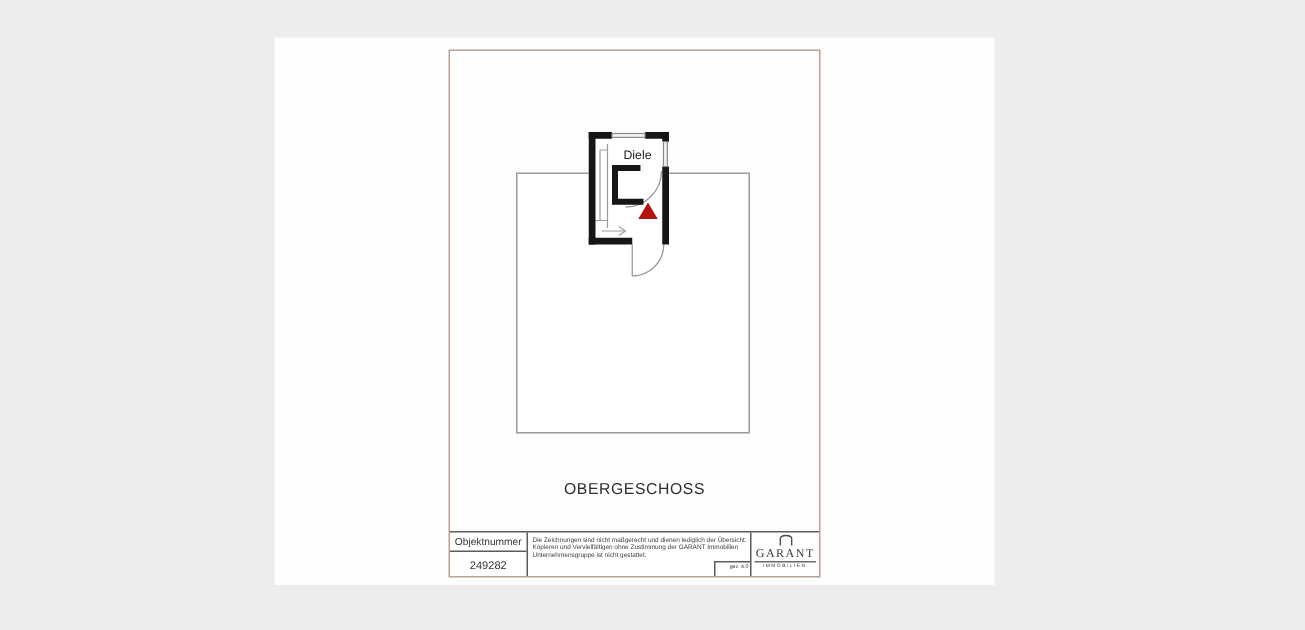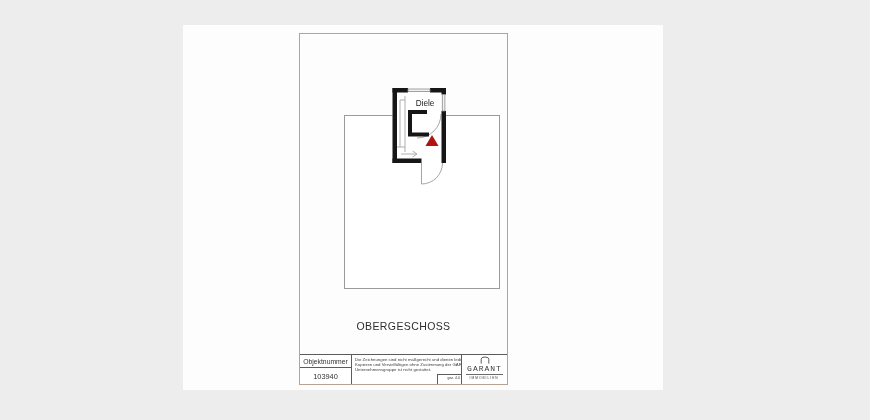--- a/index.html
+++ b/index.html
@@ -6,21 +6,21 @@
   body {
     width:870px; height:420px; position:relative; overflow:hidden;
     background:#ededed;
     font-family:"Liberation Sans", sans-serif;
   }
   .paper {
     position:absolute; left:183px; top:25px; width:480px; height:365px;
     background:#fdfdfd;
   }
   .frame {
-    position:absolute; left:116px; top:8px; width:209px; height:352px;
+    position:absolute; left:116px; top:8px; width:248px; height:352px;
     box-sizing:border-box; border:1px solid #b7a295; background:transparent;
   }
   .plan-svg { position:absolute; left:0; top:0; }
   .floor-title {
     position:absolute; left:0; right:0; top:286px; text-align:center;
     font-size:10.5px; letter-spacing:0.4px; color:#2d2d2d;
   }
   .titleblock {
     position:absolute; left:0; right:0; bottom:0; height:29px;
     border-top:1px solid #5c5c5c; display:flex; background:#ffffff; color:#222;
@@ -49,21 +49,21 @@
   }
   .drawnby-inner {
     position:absolute; right:1px; top:1px; font-size:7px; white-space:nowrap;
     transform:scale(0.5); transform-origin:top right; color:#333;
   }
   .tb-right {
     width:46px; box-sizing:border-box; border-left:1px solid #5c5c5c;
     display:flex; flex-direction:column; align-items:center; justify-content:center;
   }
   .logo-word {
-    font-family:Liberation Mono, monospace; font-size:8px; letter-spacing:1px;
+    font-family:Liberation Serif, serif; font-size:8px; letter-spacing:1px;
     color:#3a3a3a; line-height:1; padding:0 1px 1px; border-bottom:1px solid #6b6b6b;
   }
   .logo-sub {
     font-size:6.5px; letter-spacing:2px; color:#3a3a3a; line-height:1;
     margin-top:1px; white-space:nowrap;
     transform:scale(0.5); transform-origin:center top;
   }
   .logo-icon { margin-bottom:1px; }
 </style>
 </head>
@@ -118,21 +118,21 @@
   </svg>
 
   <div class="frame">
 
     <div class="floor-title">OBERGESCHOSS</div>
 
     <div class="titleblock">
 
       <div class="tb-left">
         <div class="row1">Objektnummer</div>
-        <div class="row2">103940</div>
+        <div class="row2">249282</div>
       </div>
 
       <div class="tb-mid">
         <div class="disclaimer">
           <div>Die Zeichnungen sind nicht maßgerecht und dienen lediglich der Übersicht.</div>
           <div>Kopieren und Vervielfältigen ohne Zustimmung der GARANT Immobilien</div>
           <div>Unternehmensgruppe ist nicht gestattet.</div>
         </div>
         <div class="drawnby-box">
           <span class="drawnby-inner">gez. 4.0</span>

